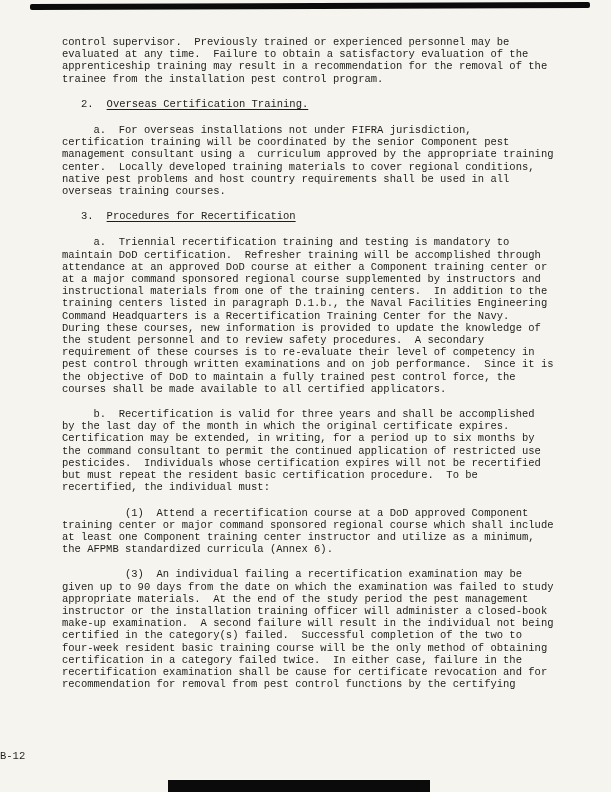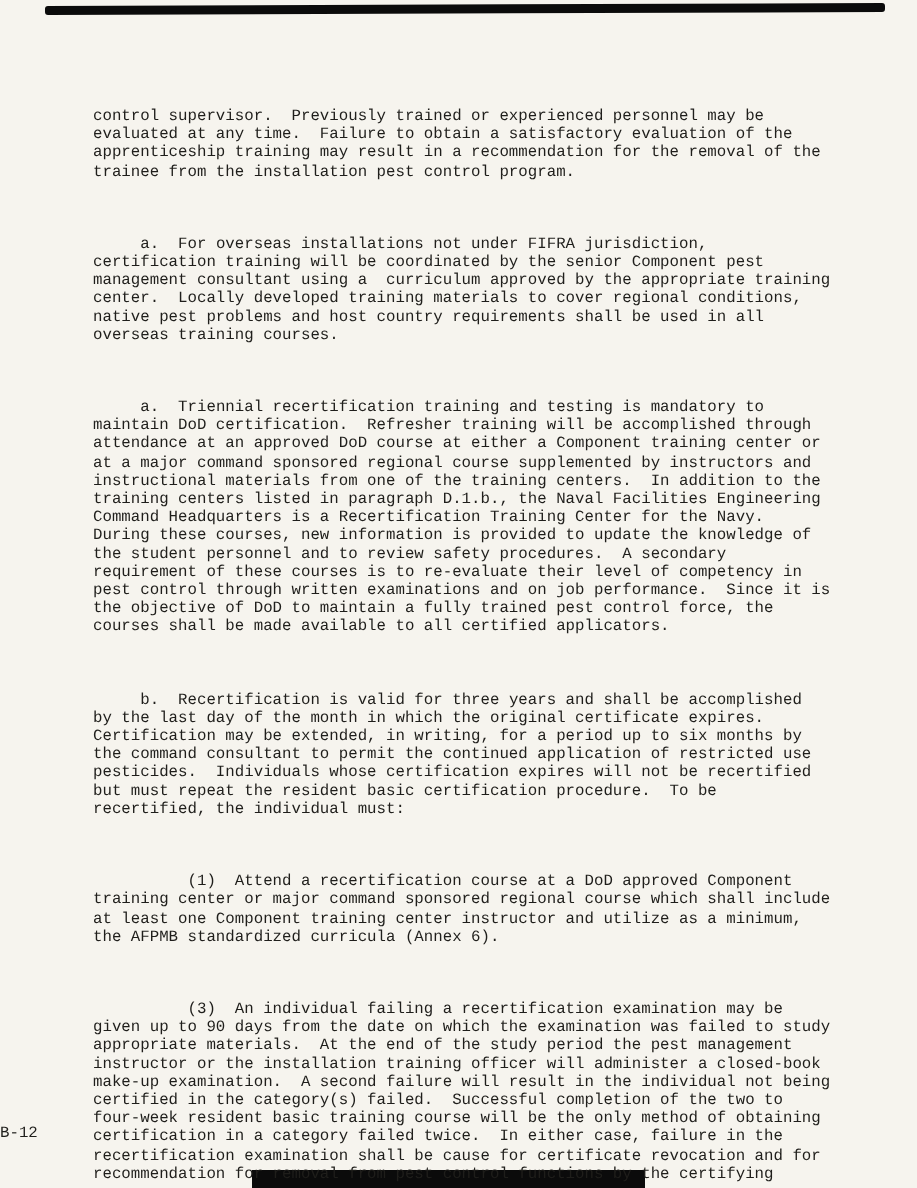--- a/index.html
+++ b/index.html
@@ -16,21 +16,21 @@
   #bar-bottom { left: 168px; top: 780px; width: 262px; height: 12px; }
   #doc {
     position: absolute;
     left: 62px;
     top: 36px;
     width: 498px;
     font-size: 10.5px;
     line-height: 12.2px;
     letter-spacing: 0px;
   }
-  .para { white-space: pre-wrap; margin-bottom: 13px; margin-top: 36px; }
+  .para { white-space: pre-wrap; margin-bottom: 13px; }
   .para.heading { padding-left: 19px; margin-top: 4px; margin-bottom: 14px; }
   .hnum { margin-right: 13px; }
   .htitle { text-decoration: underline; text-underline-offset: 2px; }
   #pagenum {
     position: absolute;
     left: 0;
     top: 750px;
     width: 611px;
     text-align: left;
     font-size: 10.5px;
@@ -41,26 +41,28 @@
 <body>
 
 <div class="scan-bar" id="bar-top"></div>
 <div class="scan-bar" id="bar-bottom"></div>
 
 <div id="doc">
     <div class="para body">control supervisor.  Previously trained or experienced personnel may be
 evaluated at any time.  Failure to obtain a satisfactory evaluation of the
 apprenticeship training may result in a recommendation for the removal of the
 trainee from the installation pest control program.</div>
+    <div class="para heading"><span class="hnum">2.</span><span class="htitle">Overseas Certification Training.</span></div>
     <div class="para body">     a.  For overseas installations not under FIFRA jurisdiction,
 certification training will be coordinated by the senior Component pest
 management consultant using a  curriculum approved by the appropriate training
 center.  Locally developed training materials to cover regional conditions,
 native pest problems and host country requirements shall be used in all
 overseas training courses.</div>
+    <div class="para heading"><span class="hnum">3.</span><span class="htitle">Procedures for Recertification</span></div>
     <div class="para body">     a.  Triennial recertification training and testing is mandatory to
 maintain DoD certification.  Refresher training will be accomplished through
 attendance at an approved DoD course at either a Component training center or
 at a major command sponsored regional course supplemented by instructors and
 instructional materials from one of the training centers.  In addition to the
 training centers listed in paragraph D.1.b., the Naval Facilities Engineering
 Command Headquarters is a Recertification Training Center for the Navy.
 During these courses, new information is provided to update the knowledge of
 the student personnel and to review safety procedures.  A secondary
 requirement of these courses is to re-evaluate their level of competency in

